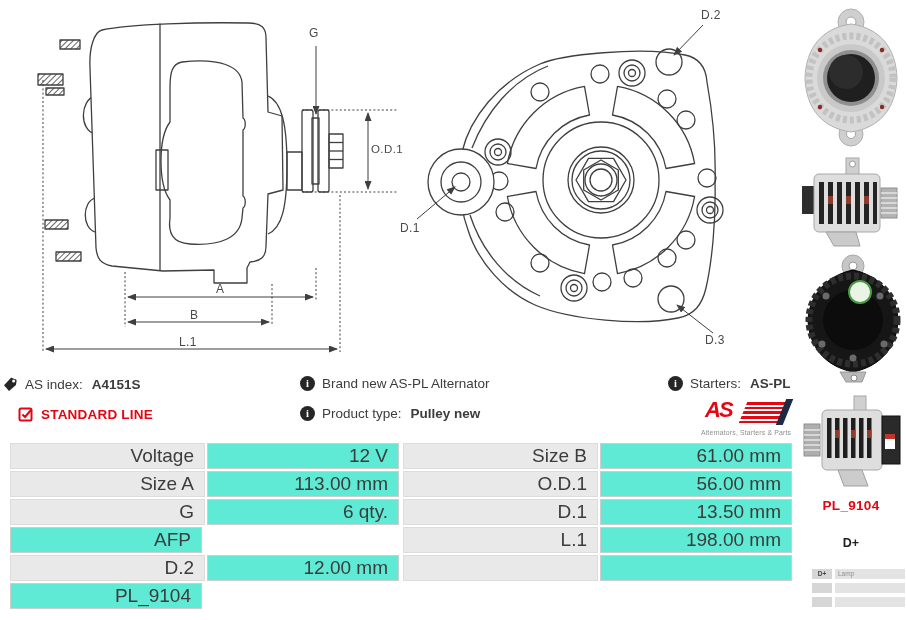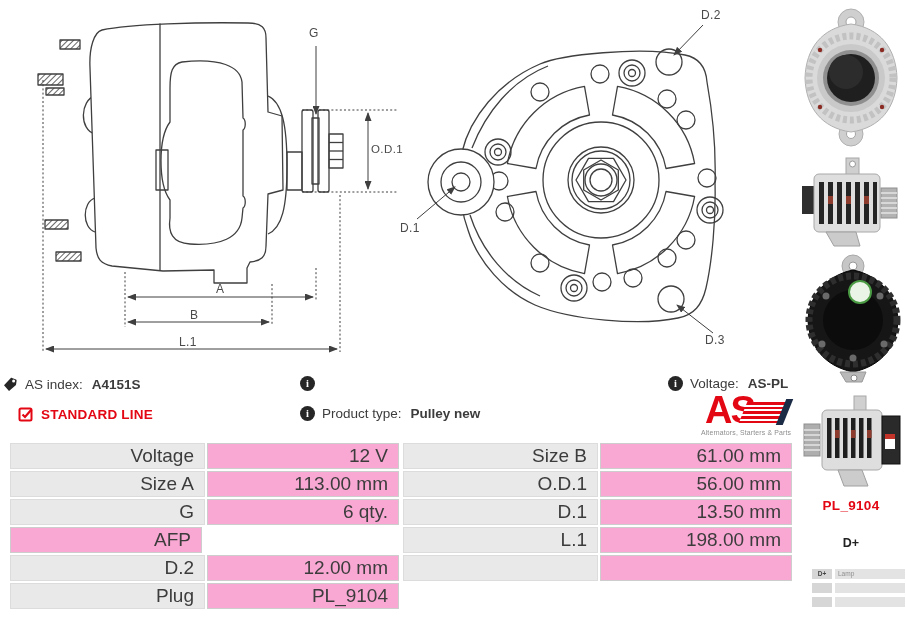--- a/index.html
+++ b/index.html
@@ -14,35 +14,35 @@
   .info-item b{margin-left:2px;}
   .red-bold{color:#e30613;font-weight:bold;letter-spacing:.2px;}
   .info-icon{width:15px;height:15px;border-radius:50%;background:#262626;color:#fff;
              display:inline-flex;align-items:center;justify-content:center;
              font-size:10.5px;font-weight:bold;font-family:"Liberation Serif",serif;}
   .glyph-icon{display:inline-flex;align-items:center;}
 
   
   .as-logo{position:absolute;left:699px;top:397px;width:94px;text-align:center;}
   .as-logo-mark{position:relative;height:30px;}
-  .as-logo-text{position:absolute;left:6px;top:-2px;font-size:38px;font-weight:bold;
+  .as-logo-text{position:absolute;left:6px;top:-2px;font-size:22px;font-weight:bold;font-style:italic;
                 color:#e30613;letter-spacing:-2px;line-height:30px;}
   .as-logo-stripes{position:absolute;left:44px;top:5px;width:40px;height:21px;transform:skewX(-22deg);
                    background:repeating-linear-gradient(to bottom,#e30613 0 2.6px,#fff 2.6px 4.7px);}
   .as-logo-dark{position:absolute;left:82px;top:2px;width:7px;height:26px;transform:skewX(-22deg);background:#1b2a45;}
   .as-logo-tagline{margin-top:2px;font-size:6.9px;color:#8d8d8d;letter-spacing:.15px;}
 
   
   .spec-table{position:absolute;left:10px;top:443px;width:782px;display:flex;gap:4px;}
   .spec-col{display:flex;flex-direction:column;}
   .spec-row{display:flex;gap:2px;margin-bottom:2px;}
   .spec-cell{box-sizing:border-box;height:26px;line-height:24px;font-size:19px;text-align:right;
              padding-right:10px;border:1px solid #d2d2d2;}
   .spec-label{width:195px;background:#e9e9e9;border-color:#dcdcdc;}
-  .spec-value{width:192px;background:#f9a8d4;border-color:#cdcdcd;}
+  .spec-value{width:192px;background:#5eead4;border-color:#cdcdcd;}
 
   
   .photo{position:absolute;}
   .plug-code{position:absolute;left:796px;top:498px;width:110px;text-align:center;
              color:#e30613;font-weight:bold;font-size:13.5px;letter-spacing:.3px;}
   .terminal{position:absolute;left:796px;top:536px;width:110px;text-align:center;
             color:#222;font-weight:bold;font-size:12.5px;}
   .pinout{position:absolute;left:812px;top:569px;}
   .pinout-row{display:flex;gap:3px;margin-bottom:4px;}
   .pin-cell{width:20px;height:10px;background:#d6d6d6;font-size:6.5px;font-weight:bold;color:#444;
@@ -206,25 +206,26 @@
         <path d="M2,9.2 L8.6,2.2 C9,1.8 9.5,1.7 10,1.9 L14,3.6 C14.5,3.8 14.7,4.2 14.6,4.8 L14,9 L7,15 Z" fill="#262626"></path>
         <circle cx="11.6" cy="4.9" r="1.5" fill="#fff"></circle>
       </svg>
     </span>
     <span>AS index:</span>
     <b>A4151S</b>
   </div>
 
   <div class="info-item" style="left:300px;top:376px;">
     <span class="info-icon">i</span>
+    <span>Brand new AS-PL Alternator</span>
   </div>
 
   <div class="info-item" style="left:668px;top:376px;">
     <span class="info-icon">i</span>
-    <span>Voltage:</span>
+    <span>Starters:</span>
     <b>AS-PL</b>
   </div>
 
   <div class="info-item" style="left:18px;top:406px;">
     <span class="glyph-icon">
       <svg width="16" height="16" viewBox="0 0 16 16">
         <rect x="1.5" y="2.5" width="12" height="12" rx="1.5" fill="none" stroke="#e30613" stroke-width="2"></rect>
         <path d="M4.5,8.5 L7,11 L13.5,3.5" fill="none" stroke="#e30613" stroke-width="2.2"></path>
       </svg>
     </span>
@@ -261,21 +262,20 @@
         <div class="spec-cell spec-value">6 qty.</div>
       </div>
       <div class="spec-row">
         <div class="spec-cell spec-value">AFP</div>
       </div>
       <div class="spec-row">
         <div class="spec-cell spec-label">D.2</div>
         <div class="spec-cell spec-value">12.00 mm</div>
       </div>
       <div class="spec-row">
-        <div class="spec-cell spec-label">Plug</div>
         <div class="spec-cell spec-value">PL_9104</div>
       </div>
     </div>
     <div class="spec-col">
       <div class="spec-row">
         <div class="spec-cell spec-label">Size B</div>
         <div class="spec-cell spec-value">61.00 mm</div>
       </div>
       <div class="spec-row">
         <div class="spec-cell spec-label">O.D.1</div>

